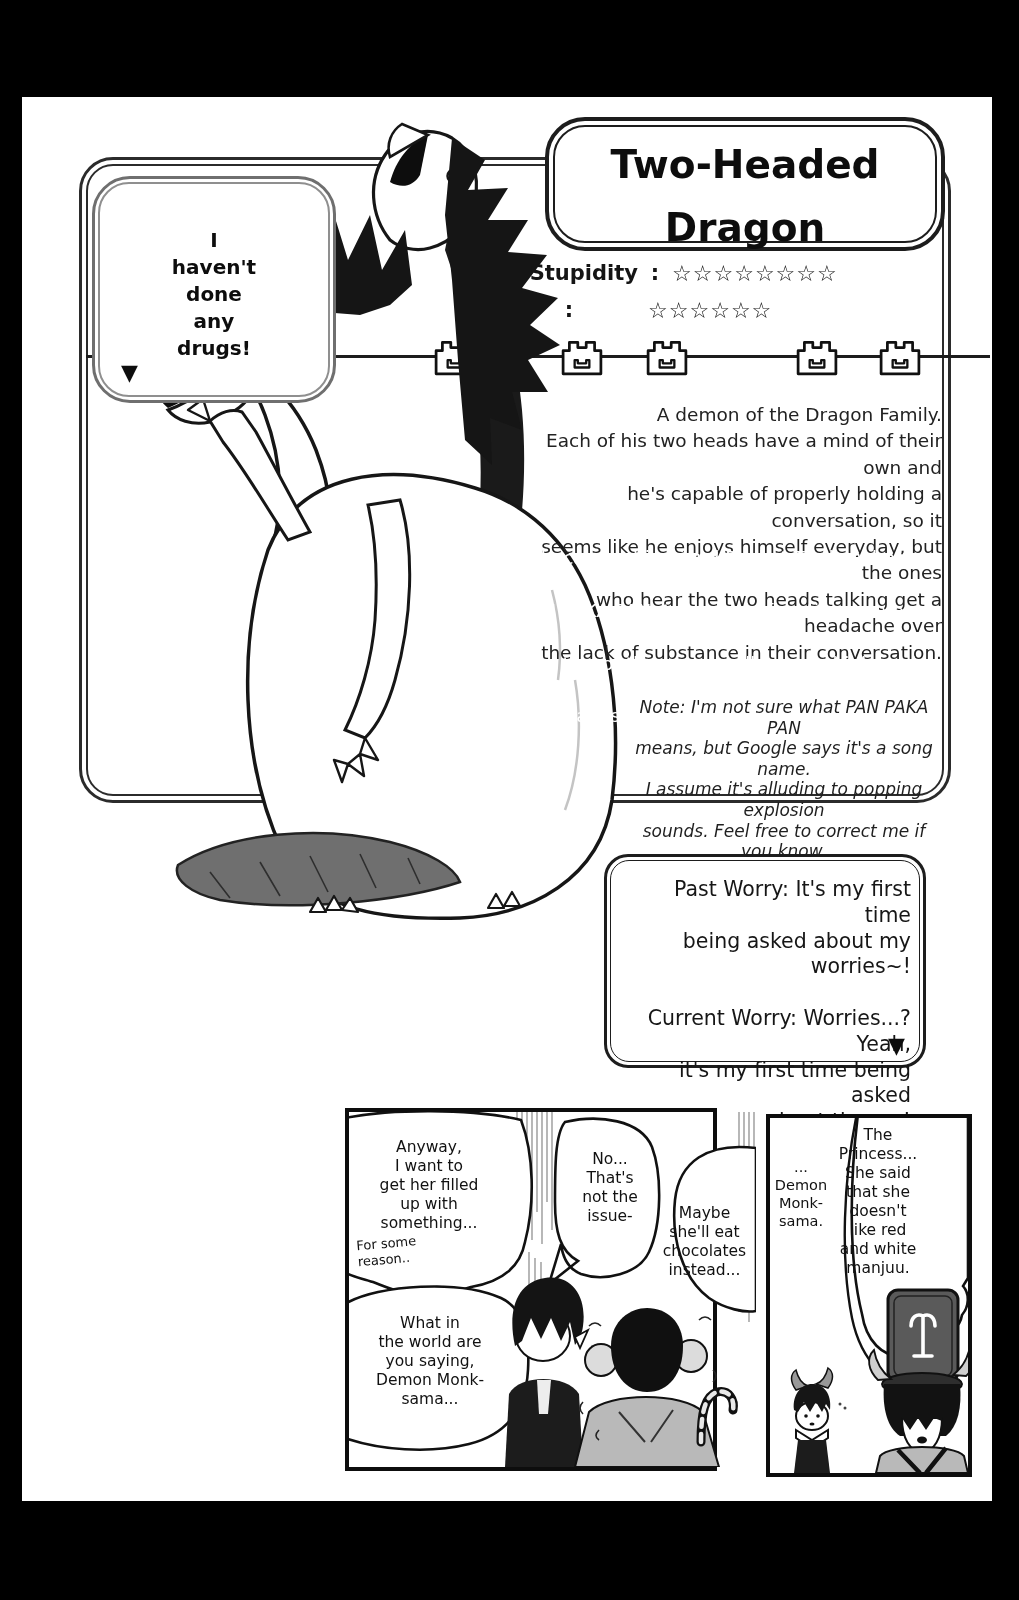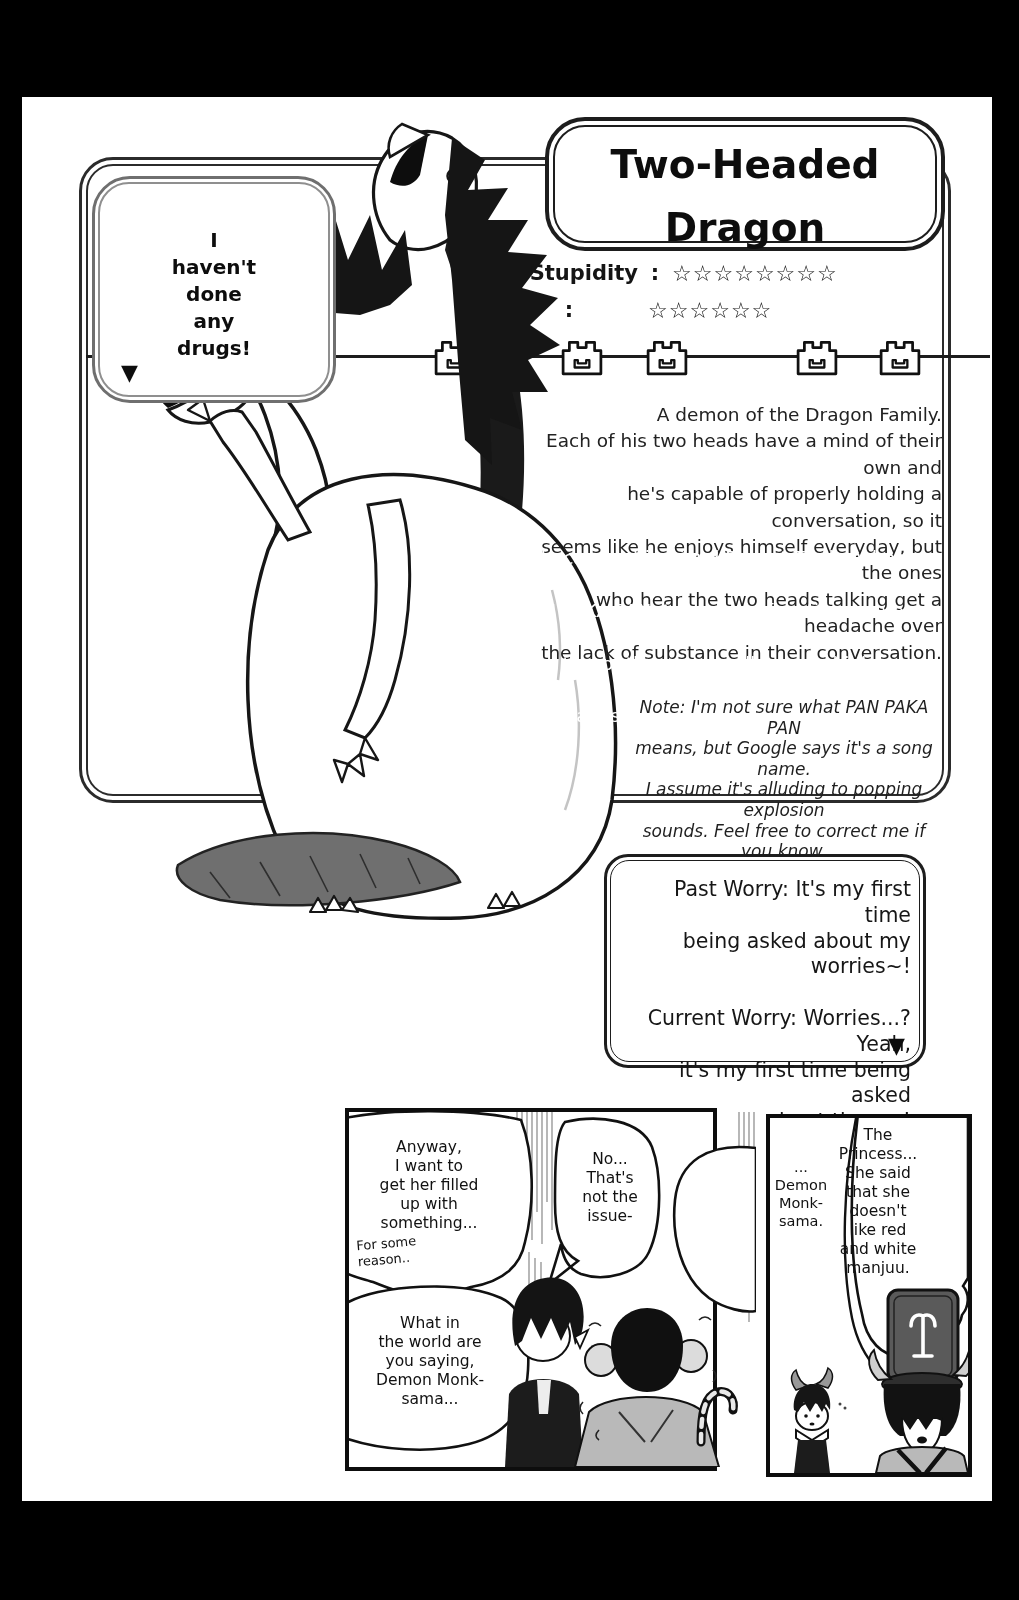--- a/index.html
+++ b/index.html
@@ -219,20 +219,24 @@
 I want to
 get her filled
 up with
 something...</div>
     <div id="t-reason" class="abs speech ml" style="left:8px;top:122px;width:100px;">For some
 reason..</div>
     <div class="abs speech ml" style="left:216px;top:38px;width:90px;">No...
 That's
 not the
 issue-</div>
+    <div class="abs speech ml" style="left:308px;top:92px;width:95px;">Maybe
+she'll eat
+chocolates
+instead...</div>
     <div class="abs speech ml" style="left:2px;top:202px;width:158px;">What in
 the world are
 you saying,
 Demon Monk-
 sama...</div>
   </div>
 
   <div id="panel-right" class="abs panel">
     <svg width="198" height="355" viewBox="0 0 198 355">
       <path d="M88,-4 C80,60 78,140 92,196 C96,222 112,240 134,238 C150,237 162,228 166,214 C178,218 190,210 192,197 C199,189 200,176 193,168 L198,160 L198,-4 Z" fill="#fff" stroke="#111" stroke-width="2.6"></path>

